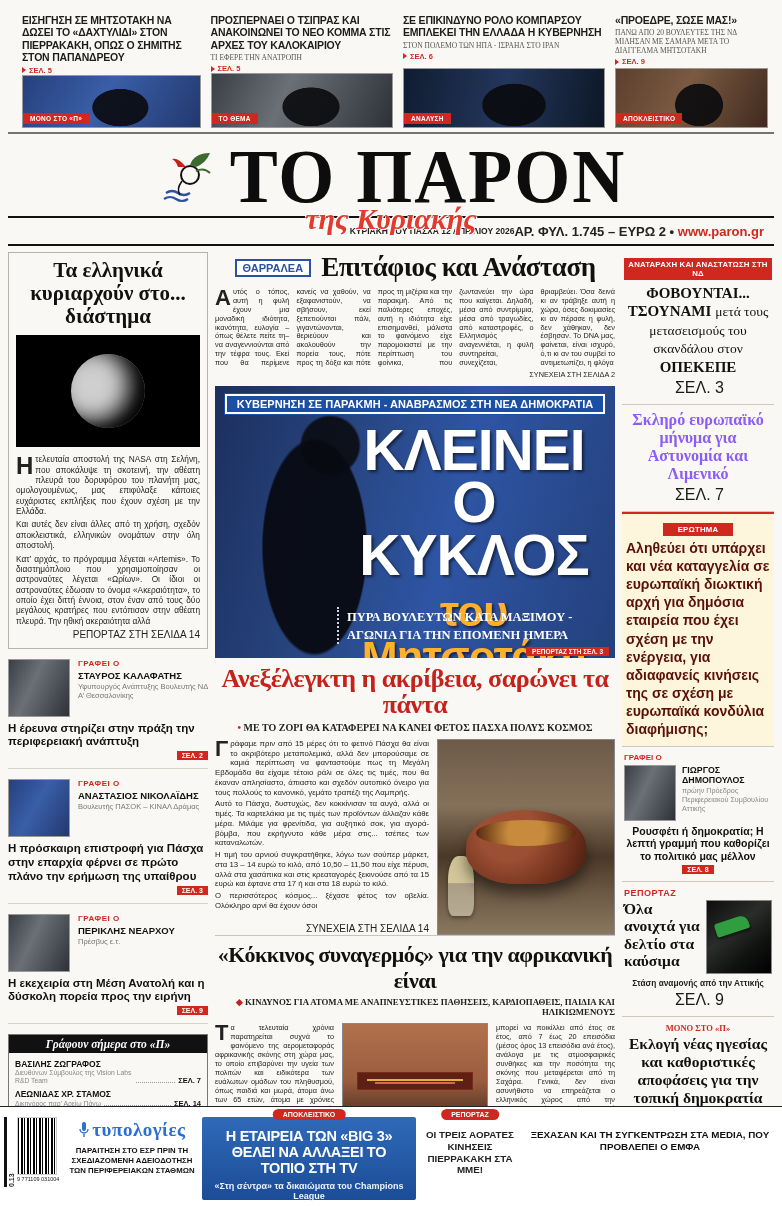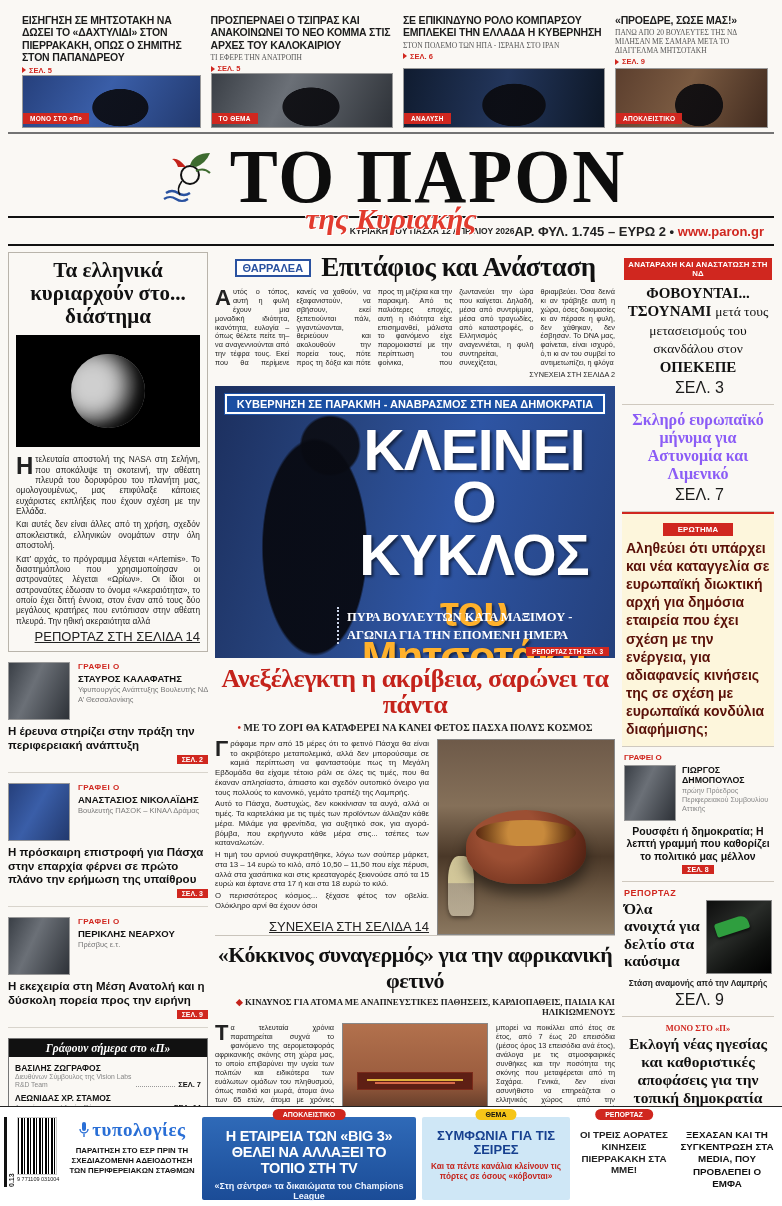--- a/index.html
+++ b/index.html
@@ -43,21 +43,21 @@
 
   
   .space-box { border:1px solid #b9b4ab; padding:6px 7px; }
   .space-title { font-family:"Liberation Serif",serif; font-weight:bold; font-size:21px; text-align:center; line-height:1.1; color:#111; }
   .moon-photo { margin-top:7px; height:112px; background:#000; position:relative; }
   .moon { position:absolute; left:50%; top:50%; width:74px; height:74px; transform:translate(-50%,-50%); border-radius:50%; background:radial-gradient(circle at 38% 40%, #cfcfcf 0 55%, #8f8f8f 75%, #3a3a3a 92%, #000 100%); box-shadow:inset -16px -6px 22px #000; }
   .space-body { margin-top:7px; font-size:8.3px; line-height:1.25; text-align:justify; color:#222; }
   .space-body p { margin-bottom:3px; }
   .space-body p.first::first-letter { float:left; font-size:24px; line-height:0.85; font-weight:bold; padding:2px 2px 0 0; }
   .cont-link { display:flex; justify-content:flex-end; align-items:center; gap:3px; margin-top:3px; }
-  .cont-link .pl-txt { font-size:13px;text-decoration:underline; }
+  .cont-link .pl-txt { font-size:10px; }
 
   .author { margin-top:10px; border-bottom:1px solid #d8d4cc; padding-bottom:8px; }
   .author .a-top { display:flex; gap:8px; }
   .a-photo { width:62px; height:58px; flex:0 0 auto; border:1px solid #999; }
   .a-meta .kicker { color:#d0271f; font-weight:bold; font-size:8px; letter-spacing:0.5px; }
   .a-meta .a-name { font-weight:bold; font-size:9.5px; margin-top:2px; color:#111; }
   .a-meta .a-role { font-size:7.5px; color:#777; margin-top:1px; line-height:1.25; }
   .a-head { font-weight:bold; font-size:11.5px; line-height:1.2; margin-top:5px; color:#111; }
   .a-foot { display:flex; justify-content:flex-end; margin-top:2px; }
   .pagebadge { background:#d0271f; color:#fff; font-weight:bold; font-size:7px; padding:1px 5px; }
@@ -398,21 +398,21 @@
               </div>
           </div>
           <div class="akriv-photo">
             <div class="wineglass"></div>
             <div class="pot"></div>
           </div>
         </div>
       </div>
 
       <div class="skoni">
-        <div class="skoni-title">«Κόκκινος συναγερμός» για την αφρικανική φετινό</div>
+        <div class="skoni-title">«Κόκκινος συναγερμός» για την αφρικανική είναι</div>
         <div class="skoni-sub"><span class="dia">◆</span> <span>ΚΙΝΔΥΝΟΣ ΓΙΑ ΑΤΟΜΑ ΜΕ ΑΝΑΠΝΕΥΣΤΙΚΕΣ ΠΑΘΗΣΕΙΣ, ΚΑΡΔΙΟΠΑΘΕΙΣ, ΠΑΙΔΙΑ ΚΑΙ ΗΛΙΚΙΩΜΕΝΟΥΣ</span></div>
         <div class="skoni-body">
           <div class="skoni-text first">Τα τελευταία χρόνια παρατηρείται συχνά το φαινόμενο της αερομεταφοράς αφρικανικής σκόνης στη χώρα μας, το οποίο επιβαρύνει την υγεία των πολιτών και ειδικότερα των ευάλωτων ομάδων του πληθυσμού, όπως παιδιά και μωρά, άτομα άνω των 65 ετών, άτομα με χρόνιες παθήσεις του αναπνευστικού, κυρίως βρογχικό άσθμα και Χρόνια Αποφρακτική Πνευμονοπάθεια (ΧΑΠ), καθώς και άτομα με χρόνιες καρδιαγγειακές παθήσεις. Η συχνότητα και η ένταση των φαινομένων αφρικανικής σκόνης στην Ελλάδα</div>
           <div class="skoni-photo">
               <div class="skoni-sign">
                 <i></i>
                 <i></i>
               </div>
             </div>
           <div class="skoni-text"><span>μπορεί να ποικίλλει από έτος σε έτος, από 7 έως 20 επεισόδια (μέσος όρος 13 επεισόδια ανά έτος), ανάλογα με τις ατμοσφαιρικές συνθήκες και την ποσότητα της σκόνης που μεταφέρεται από τη Σαχάρα. Γενικά, δεν είναι ασυνήθιστο να επηρεάζεται ο ελληνικός χώρος από την αφρικανική σκόνη. Ειδικότερα, αυτό το φυσικό γεγονός μπορεί να έχει σημαντικές επιπτώσεις στην υγεία των κατοίκων της χώρας μας, κυρίως μέσω της υποβάθμισης της ποιότητας του αέρα. Η αφρικανική σκόνη με-</span><span class="skoni-link cont-link">
@@ -466,21 +466,21 @@
       </div>
 
       <div class="r-item">
         <div class="r-label">ΡΕΠΟΡΤΑΖ</div>
         <div class="fuel-wrap">
           <div class="fuel-title">Όλα ανοιχτά για δελτίο στα καύσιμα</div>
           <div class="fuel-photo">
               <div class="fuel-nozzle"></div>
             </div>
         </div>
-        <div class="r-sub">Στάση αναμονής από την Λαμπρής</div>
+        <div class="r-sub">Στάση αναμονής από την Αττικής</div>
         <div class="r-page">
             <span class="arr"></span>
             <span class="pl-txt">ΣΕΛ. 9</span>
           </div>
       </div>
 
       <div class="r-item" style="border-bottom:none;">
         <div class="mono-label">ΜΟΝΟ ΣΤΟ «Π»</div>
         <div class="r-title3">Εκλογή νέας ηγεσίας και καθοριστικές αποφάσεις για την τοπική δημοκρατία</div>
         <div class="r-sub">Στην 50ή Σύνοδο του Κογκρέσου του Σύμβουλος της Ευρώπης</div>
@@ -509,25 +509,20 @@
           </svg>
         <span>τυπολογίες</span>
       </div>
       <div class="typo-text">ΠΑΡΑΙΤΗΣΗ ΣΤΟ ΕΣΡ ΠΡΙΝ ΤΗ ΣΧΕΔΙΑΖΟΜΕΝΗ ΑΔΕΙΟΔΟΤΗΣΗ ΤΩΝ ΠΕΡΙΦΕΡΕΙΑΚΩΝ ΣΤΑΘΜΩΝ</div>
     </div>
     <div class="bb bb1">
       <div class="bb-badge">ΑΠΟΚΛΕΙΣΤΙΚΟ</div>
       <div class="bb1-title">Η ΕΤΑΙΡΕΙΑ ΤΩΝ «BIG 3» ΘΕΛΕΙ ΝΑ ΑΛΛΑΞΕΙ ΤΟ ΤΟΠΙΟ ΣΤΗ TV</div>
       <div class="bb1-sub">«Στη σέντρα» τα δικαιώματα του Champions League</div>
     </div>
-    <div class="bb bb2">
-      <div class="bb-badge yellow">ΘΕΜΑ</div>
-      <div class="bb2-title">ΣΥΜΦΩΝΙΑ ΓΙΑ ΤΙΣ ΣΕΙΡΕΣ</div>
-      <div class="bb2-sub">Και τα πέντε κανάλια κλείνουν τις πόρτες σε όσους «κόβονται»</div>
-    </div>
     <div class="bb bb3">
       <div class="bb-badge">ΡΕΠΟΡΤΑΖ</div>
       <div class="bb3-title">ΟΙ ΤΡΕΙΣ ΑΟΡΑΤΕΣ ΚΙΝΗΣΕΙΣ ΠΙΕΡΡΑΚΑΚΗ ΣΤΑ ΜΜΕ!</div>
     </div>
     <div class="bb bb4">
       <div class="bb4-title">ΞΕΧΑΣΑΝ ΚΑΙ ΤΗ ΣΥΓΚΕΝΤΡΩΣΗ ΣΤΑ MEDIA, ΠΟΥ ΠΡΟΒΛΕΠΕΙ Ο ΕΜΦΑ</div>
     </div>
   </div>
 
 </div>

